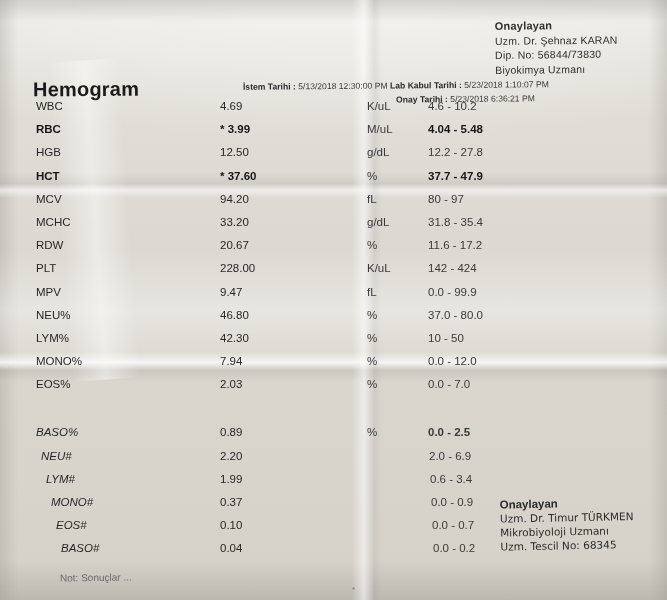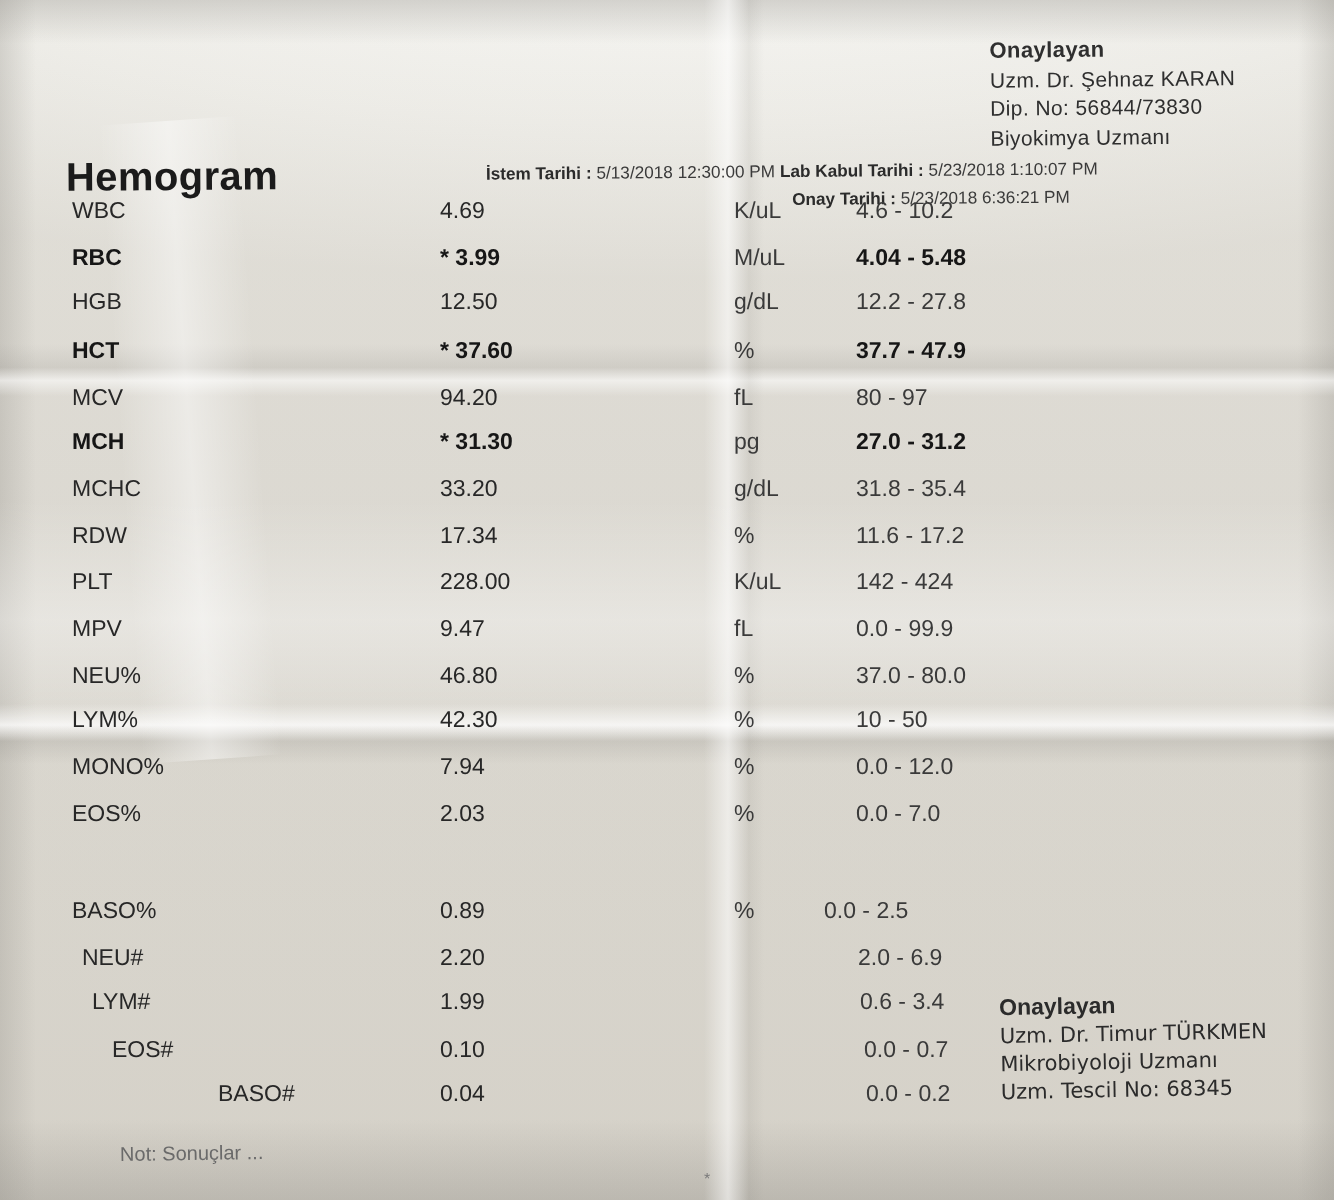--- a/index.html
+++ b/index.html
@@ -133,21 +133,21 @@
   .c-unit  { left: 367px; color: #3a3a3a; text-align: right; }
   .c-range { left: 428px; color: #3a3a3a; }
   .flagged { font-weight: bold; color: #161616; }
 
   
   .j0 { transform: translateY(0px); }
   .j1 { transform: translateY(0.3px); }
   .j2 { transform: translateY(-0.3px); }
 
   
-  .g2 .c-name { left: 36px; }
+  .g2 .c-name { left: 36px; font-style: italic; }
 
   #footer {
     position: absolute;
     left: 500px;
     top: 496px;
     width: 165px;
     color: #2b2b2b;
     transform: rotate(-1.1deg);
   }
   #footer .fline {
@@ -245,35 +245,29 @@
         <span class="cell c-val flagged">* 37.60</span>
         <span class="cell c-unit">%</span>
         <span class="cell c-range flagged">37.7 - 47.9</span>
       </div>
       <div class="row g1 j1">
         <span class="cell c-name">MCV</span>
         <span class="cell c-val">94.20</span>
         <span class="cell c-unit">fL</span>
         <span class="cell c-range">80 - 97</span>
       </div>
-      <div class="row g1 j2">
-        <span class="cell c-name flagged">MCH</span>
-        <span class="cell c-val flagged">* 31.30</span>
-        <span class="cell c-unit">pg</span>
-        <span class="cell c-range flagged">27.0 - 31.2</span>
-      </div>
       <div class="row g1 j0">
         <span class="cell c-name">MCHC</span>
         <span class="cell c-val">33.20</span>
         <span class="cell c-unit">g/dL</span>
         <span class="cell c-range">31.8 - 35.4</span>
       </div>
       <div class="row g1 j1">
         <span class="cell c-name">RDW</span>
-        <span class="cell c-val">17.34</span>
+        <span class="cell c-val">20.67</span>
         <span class="cell c-unit">%</span>
         <span class="cell c-range">11.6 - 17.2</span>
       </div>
       <div class="row g1 j2">
         <span class="cell c-name">PLT</span>
         <span class="cell c-val">228.00</span>
         <span class="cell c-unit">K/uL</span>
         <span class="cell c-range">142 - 424</span>
       </div>
       <div class="row g1 j0">
@@ -304,42 +298,48 @@
         <span class="cell c-name">EOS%</span>
         <span class="cell c-val">2.03</span>
         <span class="cell c-unit">%</span>
         <span class="cell c-range">0.0 - 7.0</span>
       </div>
       <div style="height: 25px;"></div>
       <div class="row g2 j0">
         <span class="cell c-name" style="left: 36px;">BASO%</span>
         <span class="cell c-val">0.89</span>
         <span class="cell c-unit">%</span>
-        <span class="cell c-range" style="left: 412px;">0.0 - 2.5</span>
+        <span class="cell c-range" style="left: 428px; font-weight: bold;">0.0 - 2.5</span>
       </div>
       <div class="row g2 j1">
         <span class="cell c-name" style="left: 41px;">NEU#</span>
         <span class="cell c-val">2.20</span>
         <span class="cell c-unit"></span>
         <span class="cell c-range" style="left: 429px;">2.0 - 6.9</span>
       </div>
       <div class="row g2 j2">
         <span class="cell c-name" style="left: 46px;">LYM#</span>
         <span class="cell c-val">1.99</span>
         <span class="cell c-unit"></span>
         <span class="cell c-range" style="left: 430px;">0.6 - 3.4</span>
       </div>
+      <div class="row g2 j0">
+        <span class="cell c-name" style="left: 51px;">MONO#</span>
+        <span class="cell c-val">0.37</span>
+        <span class="cell c-unit"></span>
+        <span class="cell c-range" style="left: 431px;">0.0 - 0.9</span>
+      </div>
       <div class="row g2 j1">
         <span class="cell c-name" style="left: 56px;">EOS#</span>
         <span class="cell c-val">0.10</span>
         <span class="cell c-unit"></span>
         <span class="cell c-range" style="left: 432px;">0.0 - 0.7</span>
       </div>
       <div class="row g2 j2">
-        <span class="cell c-name" style="left: 61px; margin-left: 48px;">BASO#</span>
+        <span class="cell c-name" style="left: 61px;">BASO#</span>
         <span class="cell c-val">0.04</span>
         <span class="cell c-unit"></span>
         <span class="cell c-range" style="left: 433px;">0.0 - 0.2</span>
       </div>
     </div>
 
   <div id="footer">
     <div class="fline fbold">Onaylayan</div>
     <div class="fline">Uzm. Dr. Timur TÜRKMEN</div>
     <div class="fline">Mikrobiyoloji Uzmanı</div>

